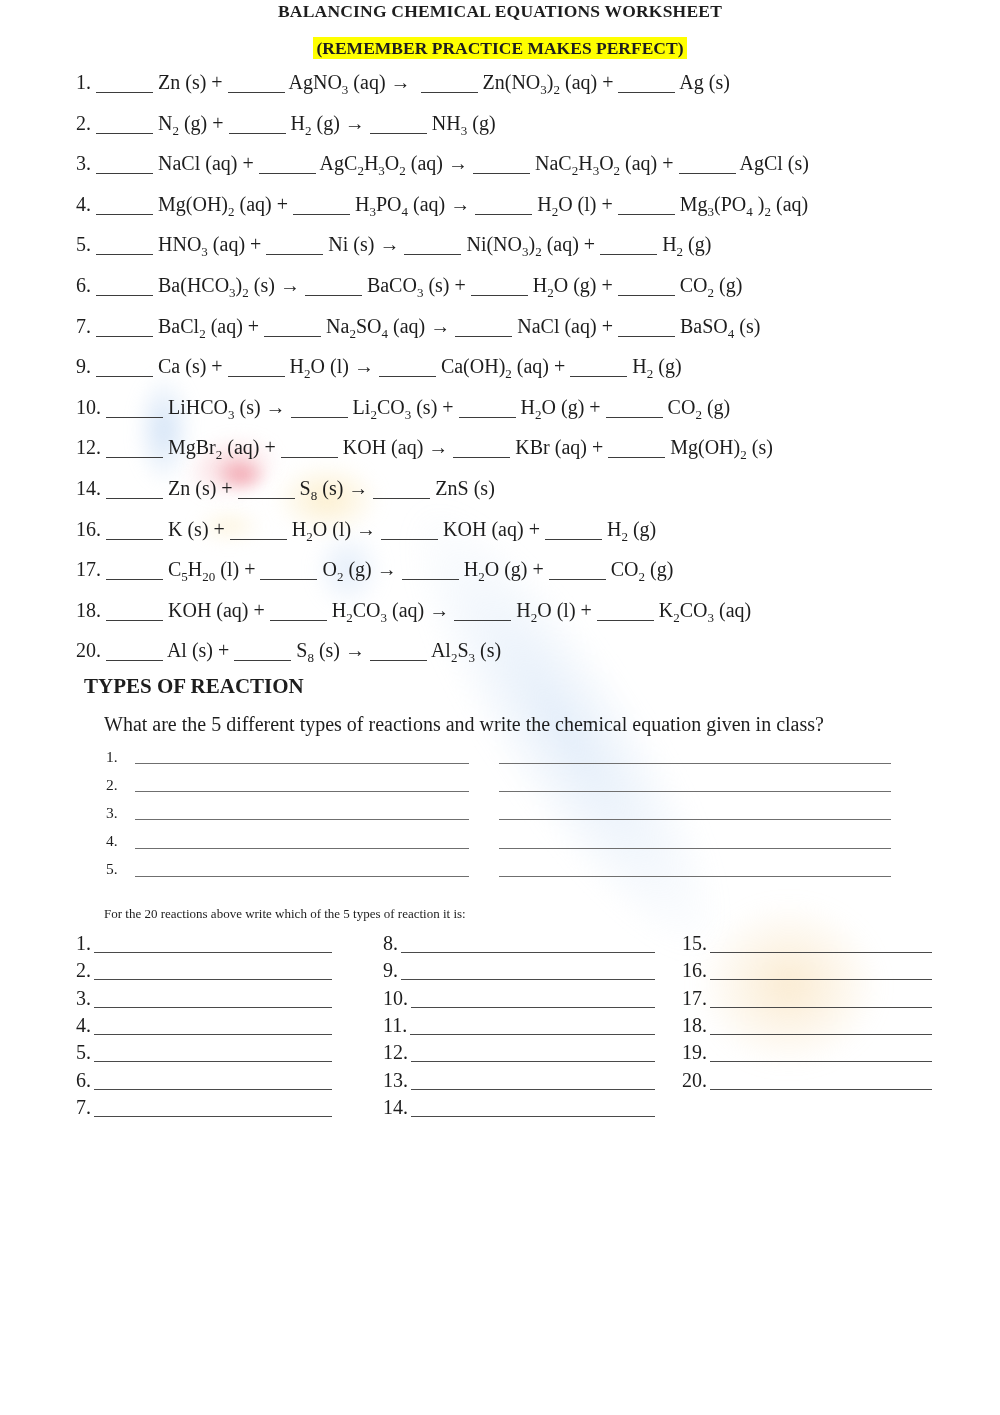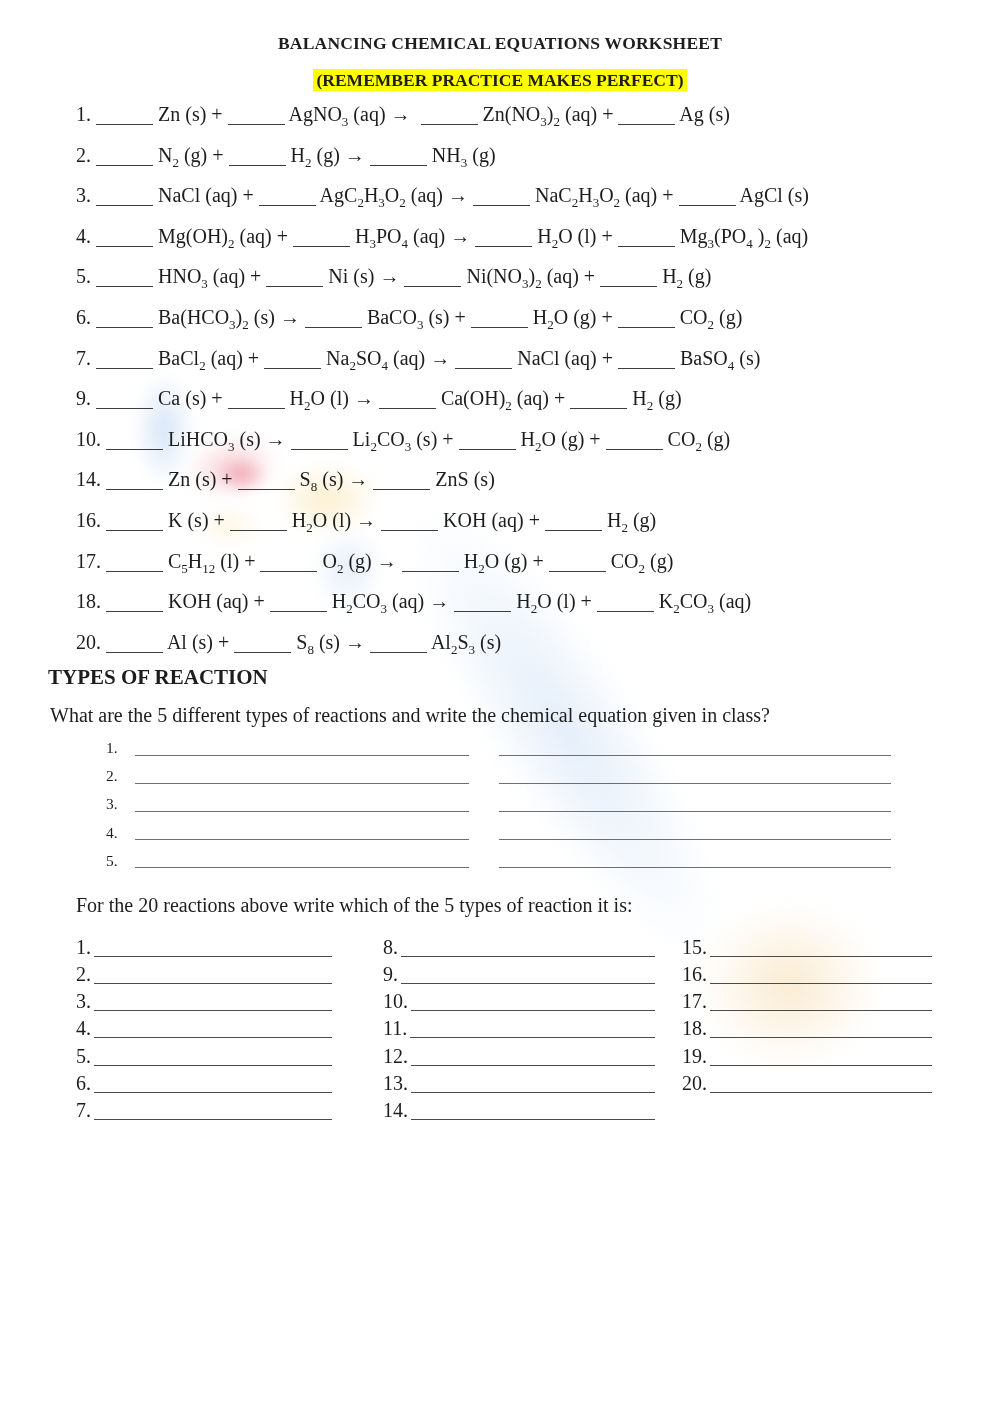--- a/index.html
+++ b/index.html
@@ -20,43 +20,43 @@
   .wm-red-core {left:206px;top:450px;width:72px;height:50px;background:radial-gradient(closest-side,rgba(236,118,134,.50),rgba(236,118,134,0) 74%);filter:blur(5px);}
   .wm-yellow-1 {left:256px;top:450px;width:142px;height:98px;background:radial-gradient(closest-side,rgba(250,228,172,.60),rgba(250,228,172,0) 76%);}
   .wm-yellow-2 {left:183px;top:503px;width:92px;height:46px;background:radial-gradient(closest-side,rgba(250,230,180,.45),rgba(250,230,180,0) 76%);}
   .wm-blue-2   {left:300px;top:513px;width:96px;height:112px;background:radial-gradient(closest-side,rgba(188,212,242,.40),rgba(188,212,242,0) 75%);}
   .wm-band     {left:470px;top:380px;width:190px;height:700px;background:radial-gradient(closest-side,rgba(190,214,242,.42),rgba(190,214,242,0) 76%);transform:rotate(-33deg);filter:blur(10px);}
   .wm-orange   {left:668px;top:876px;width:242px;height:218px;background:radial-gradient(closest-side,rgba(247,219,172,.55),rgba(247,219,172,0) 76%);filter:blur(10px);}
 
   .content{position:relative;z-index:1;}
 
   
-  .header{text-align:center;padding-top:32px;line-height:22px;}
+  .header{text-align:center;line-height:22px;}
   .title{font-size:17.5px;font-weight:bold;letter-spacing:.2px;}
   .subtitle{display:inline-block;font-size:17.5px;font-weight:bold;padding:0 3px;margin-top:15px;}
 
   
   .eq-list{list-style:none;margin:2px 16px 0 0;padding:0 0 0 76px;}
   .eq-list li{white-space:pre;font-size:20px;line-height:40.6px;height:40.6px;}
   .eq-list sub{font-size:13px;}
   .blank{display:inline-block;height:0;}
   .eq-blank{width:57px;border-bottom:1.7px solid #3d3d3d;vertical-align:-4px;}
 
   
-  .types-heading{margin:3px 0 0 0;padding-left:48px;font-size:21px;font-weight:bold;line-height:24px;}
-  .types-question{margin:14px 0 0 0;padding-left:50px;font-size:20px;line-height:24px;}
+  .types-heading{margin:3px 0 0 0;padding-left:84px;font-size:21px;font-weight:bold;line-height:24px;}
+  .types-question{margin:14px 0 0 0;padding-left:104px;font-size:20px;line-height:24px;}
   .types-list{margin-top:0;padding-left:106px;}
   .types-row{display:flex;align-items:flex-end;height:28.2px;}
   .t-num{font-size:15.5px;line-height:1;width:22px;}
   .t-blank{border-bottom:1.5px solid #6f6f6f;}
   .t-blank-1{width:334px;margin-left:7px;}
   .t-blank-2{width:392px;margin-left:30px;}
 
   
-  .classify-prompt{margin:25px 0 12px 0;padding-left:76px;font-size:20px;line-height:24px;}
+  .classify-prompt{margin:25px 0 0 0;padding-left:104px;font-size:13px;line-height:24px;}
   .classify{display:flex;margin-top:0;padding-left:76px;}
   .c-col{display:flex;flex-direction:column;}
   .c-col-0{width:256px;}
   .c-col-1{width:272px;margin-left:51px;}
   .c-col-2{width:250px;margin-left:27px;}
   .c-row{display:flex;align-items:flex-end;height:27.3px;font-size:20px;}
   .c-num{line-height:1;}
   .c-blank{flex:1;margin-left:3px;border-bottom:1.7px solid #4a4a4a;height:0;}
 </style>
 </head>
@@ -87,23 +87,24 @@
     <ol class="eq-list" id="equations-list">
         <li><span class="eq-num">1.</span> <span class="blank eq-blank"></span> Zn (s) + <span class="blank eq-blank"></span> AgNO<sub>3</sub> (aq) →  <span class="blank eq-blank"></span> Zn(NO<sub>3</sub>)<sub>2</sub> (aq) + <span class="blank eq-blank"></span> Ag (s)</li>
         <li><span class="eq-num">2.</span> <span class="blank eq-blank"></span> N<sub>2</sub> (g) + <span class="blank eq-blank"></span> H<sub>2</sub> (g) → <span class="blank eq-blank"></span> NH<sub>3</sub> (g)</li>
         <li><span class="eq-num">3.</span> <span class="blank eq-blank"></span> NaCl (aq) + <span class="blank eq-blank"></span> AgC<sub>2</sub>H<sub>3</sub>O<sub>2</sub> (aq) → <span class="blank eq-blank"></span> NaC<sub>2</sub>H<sub>3</sub>O<sub>2</sub> (aq) + <span class="blank eq-blank"></span> AgCl (s)</li>
         <li><span class="eq-num">4.</span> <span class="blank eq-blank"></span> Mg(OH)<sub>2</sub> (aq) + <span class="blank eq-blank"></span> H<sub>3</sub>PO<sub>4</sub> (aq) → <span class="blank eq-blank"></span> H<sub>2</sub>O (l) + <span class="blank eq-blank"></span> Mg<sub>3</sub>(PO<sub>4</sub> )<sub>2</sub> (aq)</li>
         <li><span class="eq-num">5.</span> <span class="blank eq-blank"></span> HNO<sub>3</sub> (aq) + <span class="blank eq-blank"></span> Ni (s) → <span class="blank eq-blank"></span> Ni(NO<sub>3</sub>)<sub>2</sub> (aq) + <span class="blank eq-blank"></span> H<sub>2</sub> (g)</li>
         <li><span class="eq-num">6.</span> <span class="blank eq-blank"></span> Ba(HCO<sub>3</sub>)<sub>2</sub> (s) → <span class="blank eq-blank"></span> BaCO<sub>3</sub> (s) + <span class="blank eq-blank"></span> H<sub>2</sub>O (g) + <span class="blank eq-blank"></span> CO<sub>2</sub> (g)</li>
         <li><span class="eq-num">7.</span> <span class="blank eq-blank"></span> BaCl<sub>2</sub> (aq) + <span class="blank eq-blank"></span> Na<sub>2</sub>SO<sub>4</sub> (aq) → <span class="blank eq-blank"></span> NaCl (aq) + <span class="blank eq-blank"></span> BaSO<sub>4</sub> (s)</li>
         <li><span class="eq-num">9.</span> <span class="blank eq-blank"></span> Ca (s) + <span class="blank eq-blank"></span> H<sub>2</sub>O (l) → <span class="blank eq-blank"></span> Ca(OH)<sub>2</sub> (aq) + <span class="blank eq-blank"></span> H<sub>2</sub> (g)</li>
         <li><span class="eq-num">10.</span> <span class="blank eq-blank"></span> LiHCO<sub>3</sub> (s) → <span class="blank eq-blank"></span> Li<sub>2</sub>CO<sub>3</sub> (s) + <span class="blank eq-blank"></span> H<sub>2</sub>O (g) + <span class="blank eq-blank"></span> CO<sub>2</sub> (g)</li>
+        <li><span class="eq-num">12.</span> <span class="blank eq-blank"></span> MgBr<sub>2</sub> (aq) + <span class="blank eq-blank"></span> KOH (aq) → <span class="blank eq-blank"></span> KBr (aq) + <span class="blank eq-blank"></span> Mg(OH)<sub>2</sub> (s)</li>
         <li><span class="eq-num">14.</span> <span class="blank eq-blank"></span> Zn (s) + <span class="blank eq-blank"></span> S<sub>8</sub> (s) → <span class="blank eq-blank"></span> ZnS (s)</li>
         <li><span class="eq-num">16.</span> <span class="blank eq-blank"></span> K (s) + <span class="blank eq-blank"></span> H<sub>2</sub>O (l) → <span class="blank eq-blank"></span> KOH (aq) + <span class="blank eq-blank"></span> H<sub>2</sub> (g)</li>
-        <li><span class="eq-num">17.</span> <span class="blank eq-blank"></span> C<sub>5</sub>H<sub>12</sub> (l) + <span class="blank eq-blank"></span> O<sub>2</sub> (g) → <span class="blank eq-blank"></span> H<sub>2</sub>O (g) + <span class="blank eq-blank"></span> CO<sub>2</sub> (g)</li>
+        <li><span class="eq-num">17.</span> <span class="blank eq-blank"></span> C<sub>5</sub>H<sub>20</sub> (l) + <span class="blank eq-blank"></span> O<sub>2</sub> (g) → <span class="blank eq-blank"></span> H<sub>2</sub>O (g) + <span class="blank eq-blank"></span> CO<sub>2</sub> (g)</li>
         <li><span class="eq-num">18.</span> <span class="blank eq-blank"></span> KOH (aq) + <span class="blank eq-blank"></span> H<sub>2</sub>CO<sub>3</sub> (aq) → <span class="blank eq-blank"></span> H<sub>2</sub>O (l) + <span class="blank eq-blank"></span> K<sub>2</sub>CO<sub>3</sub> (aq)</li>
         <li><span class="eq-num">20.</span> <span class="blank eq-blank"></span> Al (s) + <span class="blank eq-blank"></span> S<sub>8</sub> (s) → <span class="blank eq-blank"></span> Al<sub>2</sub>S<sub>3</sub> (s)</li>
       </ol>
 
     <h2 class="types-heading">TYPES OF REACTION</h2>
 
     <p class="types-question">What are the 5 different types of reactions and write the chemical equation given in class?</p>
 
     <div class="types-list" id="types-list">
         <div class="types-row">

